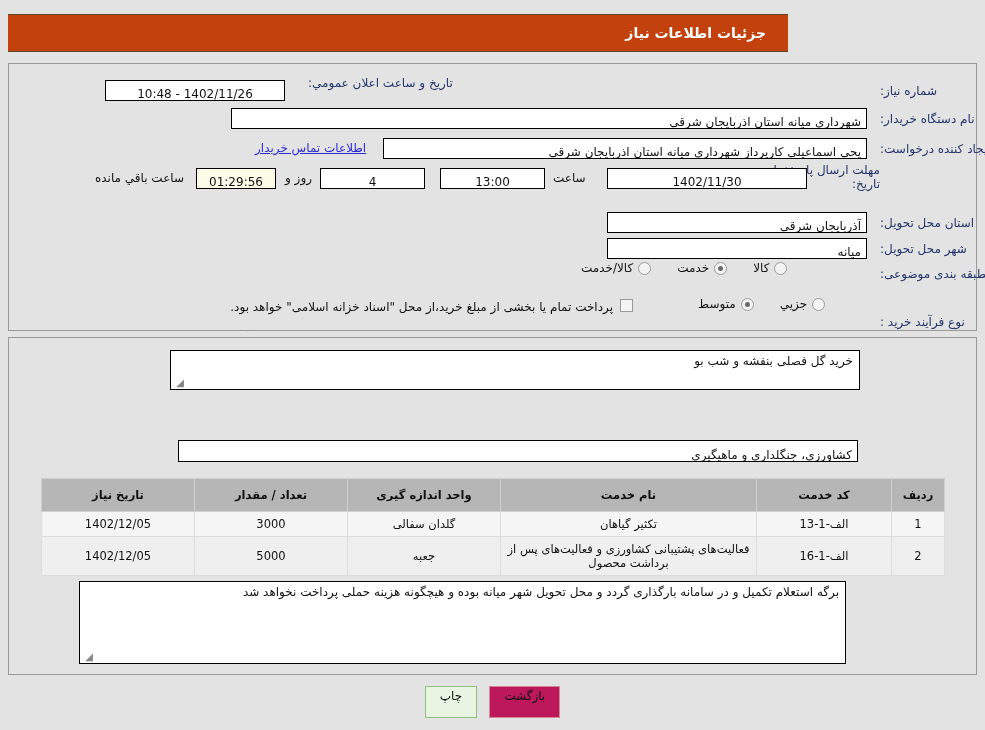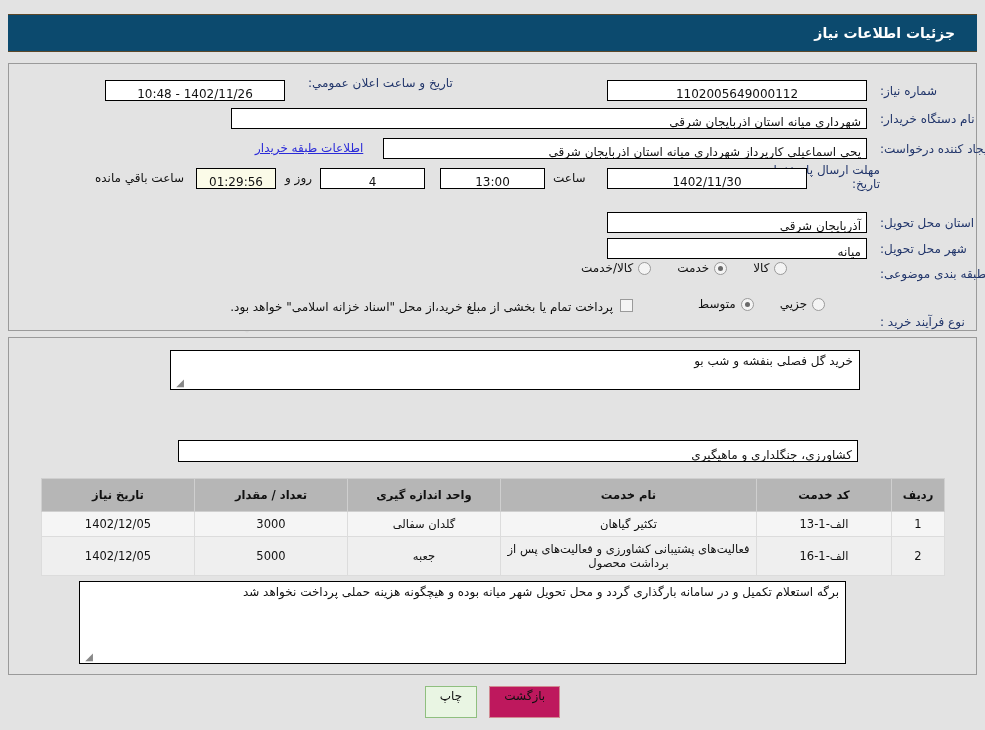--- a/index.html
+++ b/index.html
@@ -70,23 +70,23 @@
     background: #e8b3b3;
   }
   .wm-red1 { left: 505px; top: 80px; width: 66px; height: 15px; transform: rotate(-33deg); }
   .wm-red2 { left: 540px; top: 96px; width: 58px; height: 15px; transform: rotate(-33deg); }
 
   
   .header-bar {
     position: absolute;
     left: 8px;
     top: 14px;
-    width: 969px;
+    width: 780px;
     height: 38px;
-    background: #0c4a6e;
+    background: #c2410c;
     border-top: 1px solid #5c4829;
     border-bottom: 1px solid #5c4829;
     box-sizing: border-box;
     display: flex;
     align-items: center;
     justify-content: flex-start;
     z-index: 3;
   }
   .header-title {
     color: #ffffff;
@@ -293,37 +293,36 @@
 
   <div class="header-bar">
     <div class="header-title">جزئیات اطلاعات نیاز</div>
   </div>
 
   <div class="panel" id="panel-top"></div>
 
   <div class="frow" style="left:880px; top:80px; z-index:4;">
     <span class="lbl">شماره نیاز:</span>
   </div>
-  <div class="fld" style="position:absolute; left:607px; top:80px; width:260px; z-index:4;">1102005649000112</div>
 
   <div class="frow" style="left:292px; top:72px; z-index:4;margin-left:16px;">
     <span class="lbl">تاریخ و ساعت اعلان عمومي:</span>
   </div>
   <div class="fld" style="position:absolute; left:105px; top:80px; width:180px; z-index:4;">1402/11/26 - 10:48</div>
 
   <div class="frow" style="left:880px; top:108px; z-index:4;">
     <span class="lbl">نام دستگاه خریدار:</span>
   </div>
   <div class="fld right" style="position:absolute; left:231px; top:108px; width:636px; z-index:4;">شهرداری میانه استان اذربایجان شرقی</div>
 
   <div class="frow" style="left:880px; top:138px; z-index:4;">
     <span class="lbl">ایجاد کننده درخواست:</span>
   </div>
   <div class="fld right" style="position:absolute; left:383px; top:138px; width:484px; z-index:4;">یحی اسماعیلی  کارپرداز شهرداری میانه استان اذربایجان شرقی</div>
-  <div class="link" style="position:absolute; left:255px; top:141px; z-index:4;">اطلاعات طبقه خریدار</div>
+  <div class="link" style="position:absolute; left:255px; top:141px; z-index:4;">اطلاعات تماس خریدار</div>
 
   <div style="position:absolute; left:825px; top:163px; width:55px; text-align:right; z-index:4;">
     <div class="lbl">مهلت ارسال پاسخ: تا</div>
     <div class="lbl">تاریخ:</div>
   </div>
   <div class="fld" style="position:absolute; left:607px; top:168px; width:200px; z-index:4;">1402/11/30</div>
   <div class="lbl2" style="position:absolute; left:553px; top:171px; z-index:4;">ساعت</div>
   <div class="fld" style="position:absolute; left:440px; top:168px; width:105px; z-index:4;">13:00</div>
   <div class="fld" style="position:absolute; left:320px; top:168px; width:105px; z-index:4;">4</div>
   <div class="lbl2" style="position:absolute; left:285px; top:171px; z-index:4;">روز و</div>

